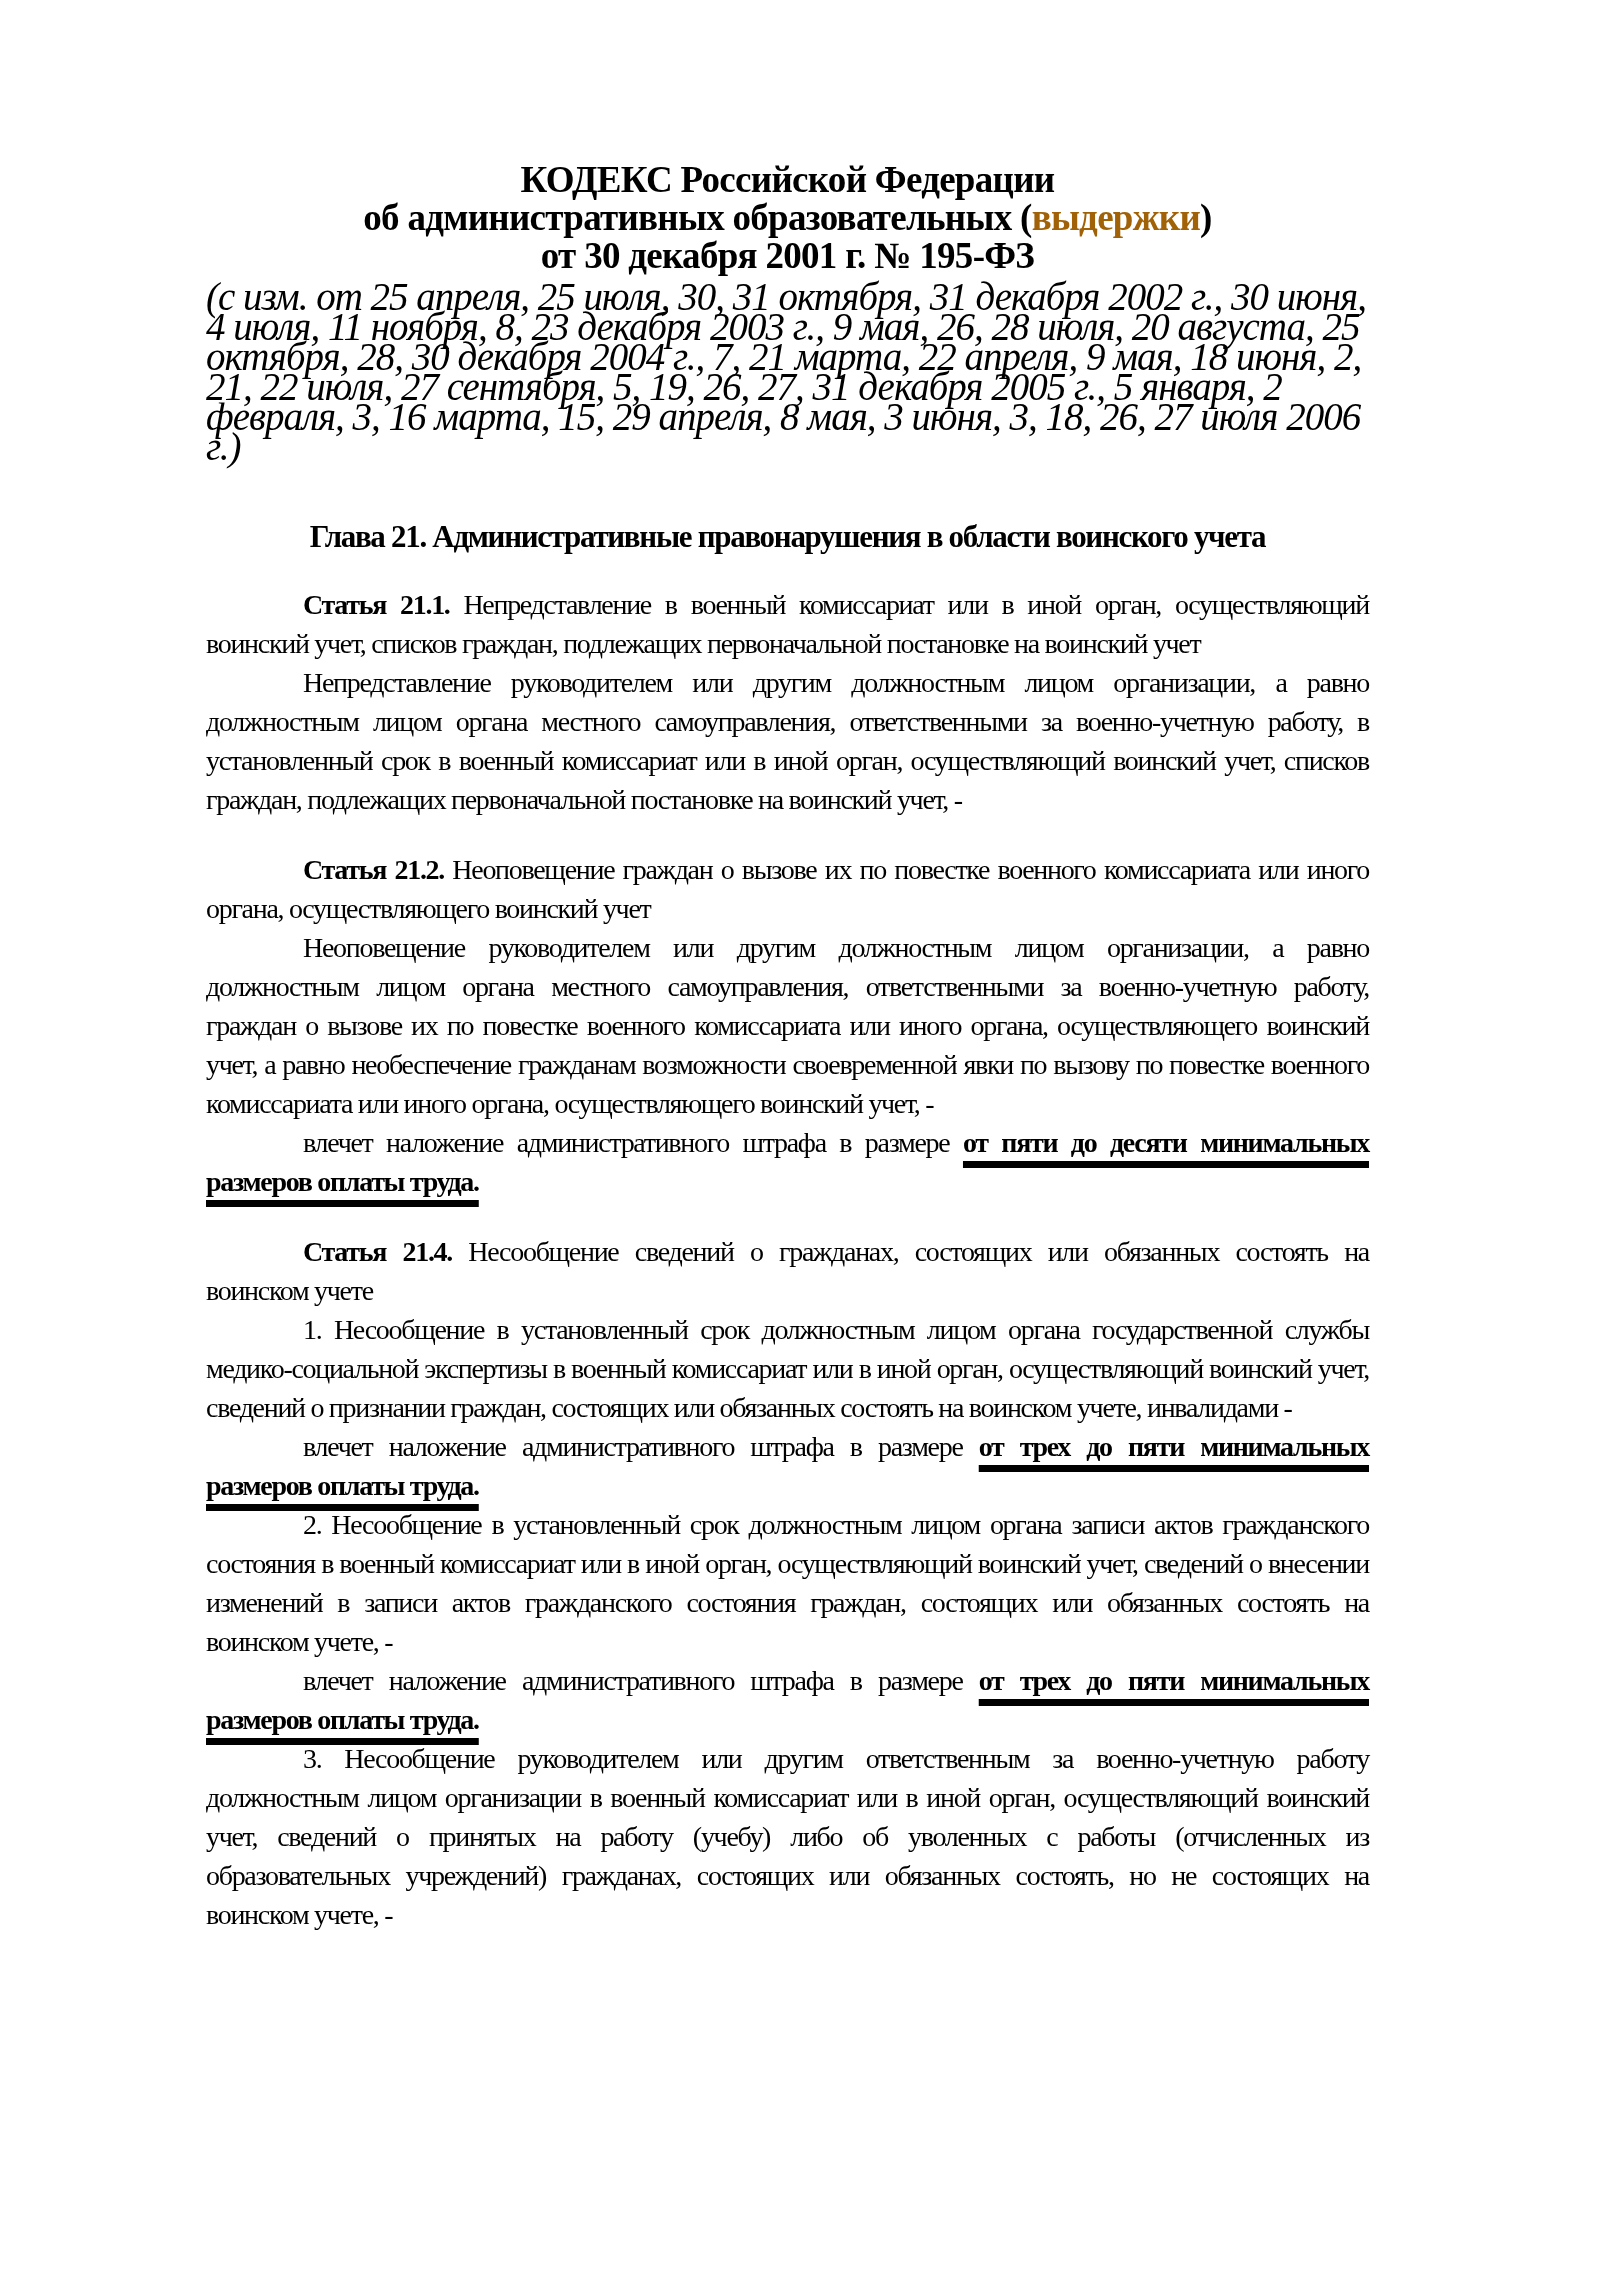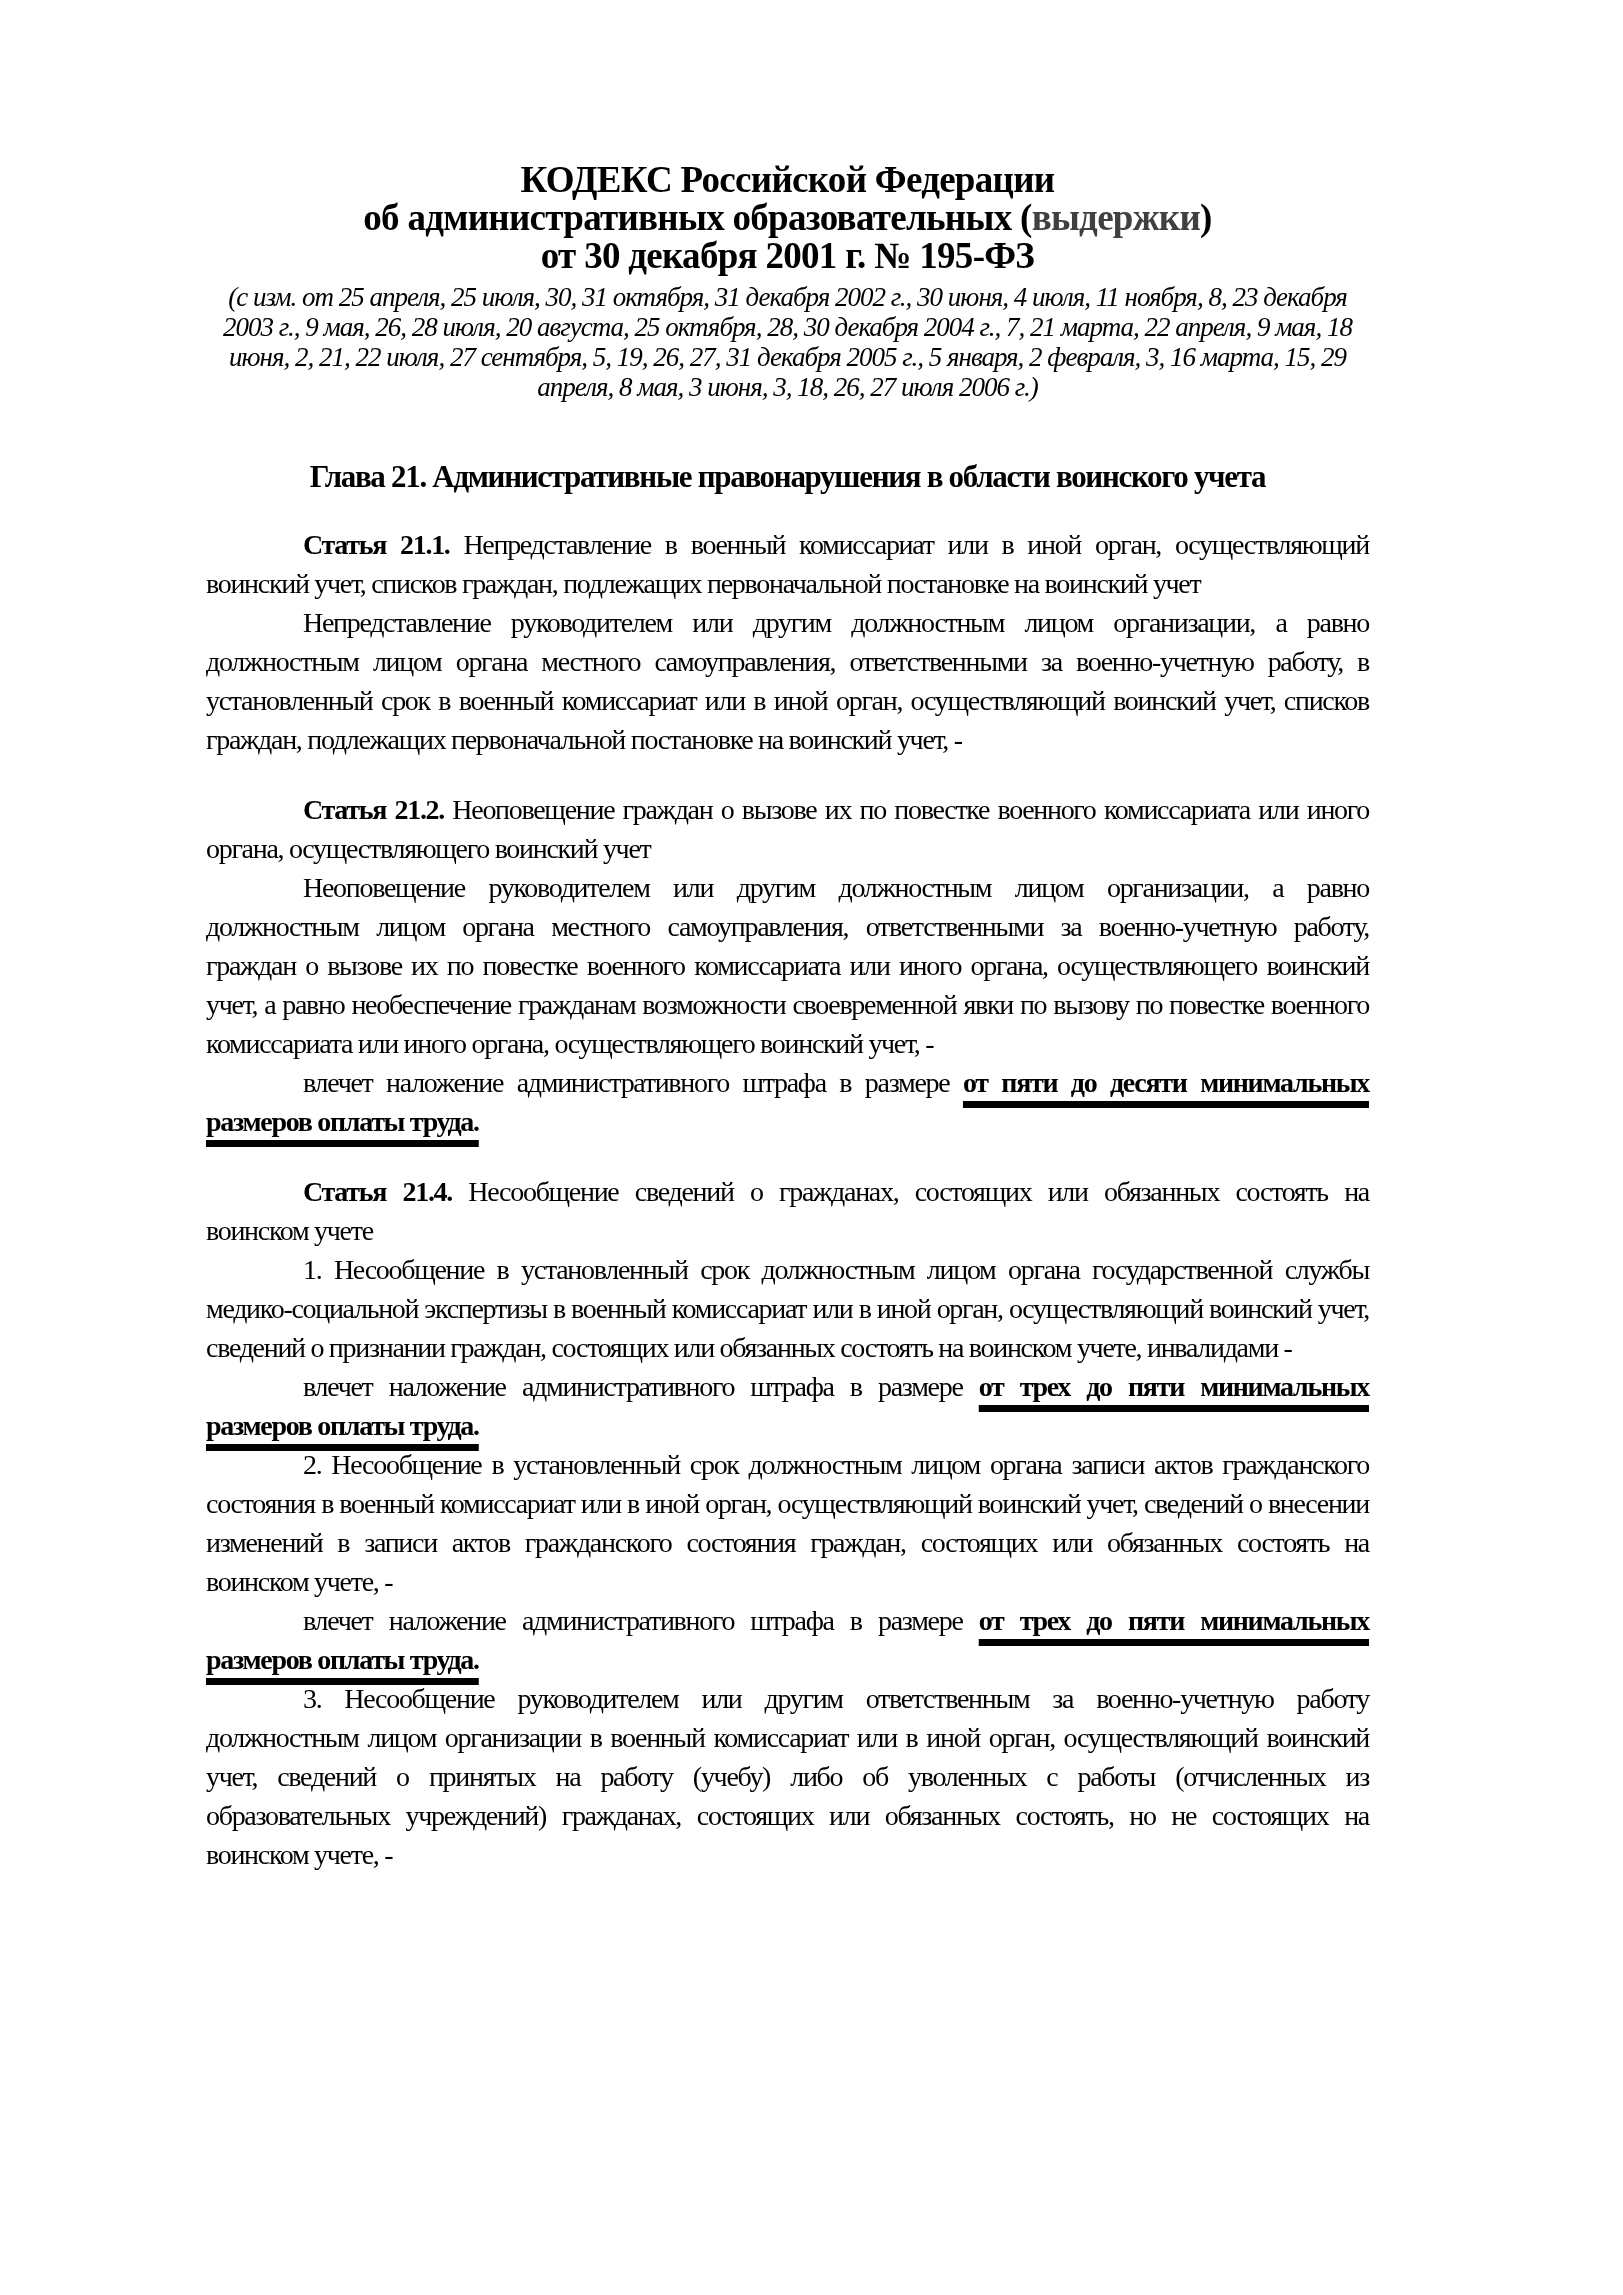--- a/index.html
+++ b/index.html
@@ -14,24 +14,23 @@
     color: #000000;
     overflow: hidden;
   }
 
   
   .title { margin: 0; text-align: center; font-size: 37px; line-height: 38px; font-weight: 700; letter-spacing: -0.7px; }
   .t-line { display: block; }
 
   .amendments {
     margin: 6.5px 0 0 0;
-    text-align: center;
     font-style: italic;
     font-weight: 400;
-    font-size: 27px;
+    font-size: 39px;
     line-height: 30px;
     letter-spacing: -1px;
   }
 
   .adoption {
     margin-top: 39px;
     display: flex;
     justify-content: space-between;
     padding-left: 65px;
     padding-right: 43px;
@@ -73,21 +72,21 @@
   }
 </style>
 </head>
 <body>
 
 <div class="page">
 
   <header class="doc-header">
     <h1 class="title">
       <span class="t-line">КОДЕКС Российской Федерации</span>
-      <span class="t-line"><span>об административных образовательных (</span><span class="highlight" style="color: #404040;">выдержки</span><span>)</span></span>
+      <span class="t-line"><span>об административных образовательных (</span><span class="highlight" style="color: #a16207;">выдержки</span><span>)</span></span>
       <span class="t-line">от 30 декабря 2001 г. № 195-ФЗ</span>
     </h1>
 
     <p class="amendments">(с изм. от 25 апреля, 25 июля, 30, 31 октября, 31 декабря 2002 г., 30 июня, 4 июля, 11 ноября, 8, 23 декабря 2003 г., 9 мая, 26, 28 июля, 20 августа, 25 октября, 28, 30 декабря 2004 г., 7, 21 марта, 22 апреля, 9 мая, 18 июня, 2, 21, 22 июля, 27 сентября, 5, 19, 26, 27, 31 декабря 2005 г., 5 января, 2 февраля, 3, 16 марта, 15, 29 апреля, 8 мая, 3 июня, 3, 18, 26, 27 июля 2006 г.)</p>
 
   </header>
 
   <main>
     <h2 class="chapter">Глава 21. Административные правонарушения в области воинского учета</h2>
     <div class="articles">

